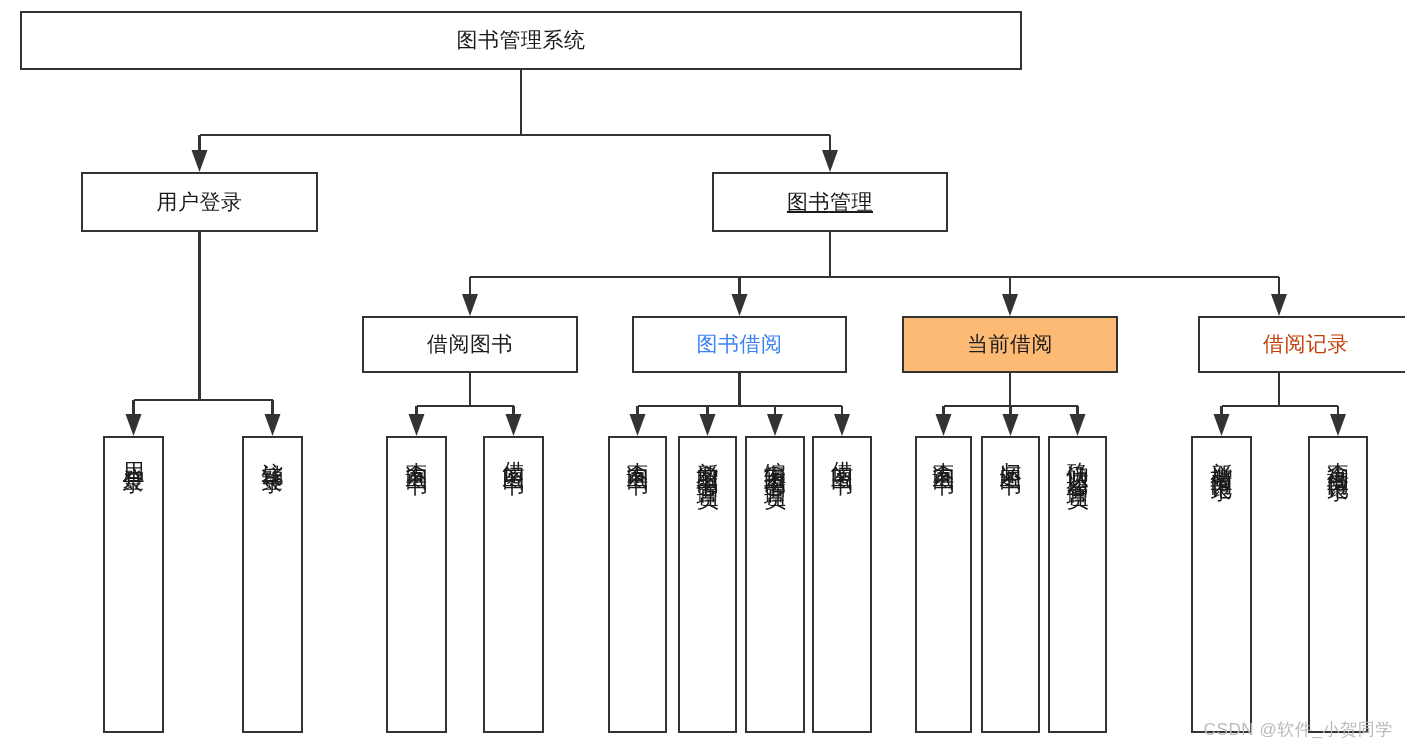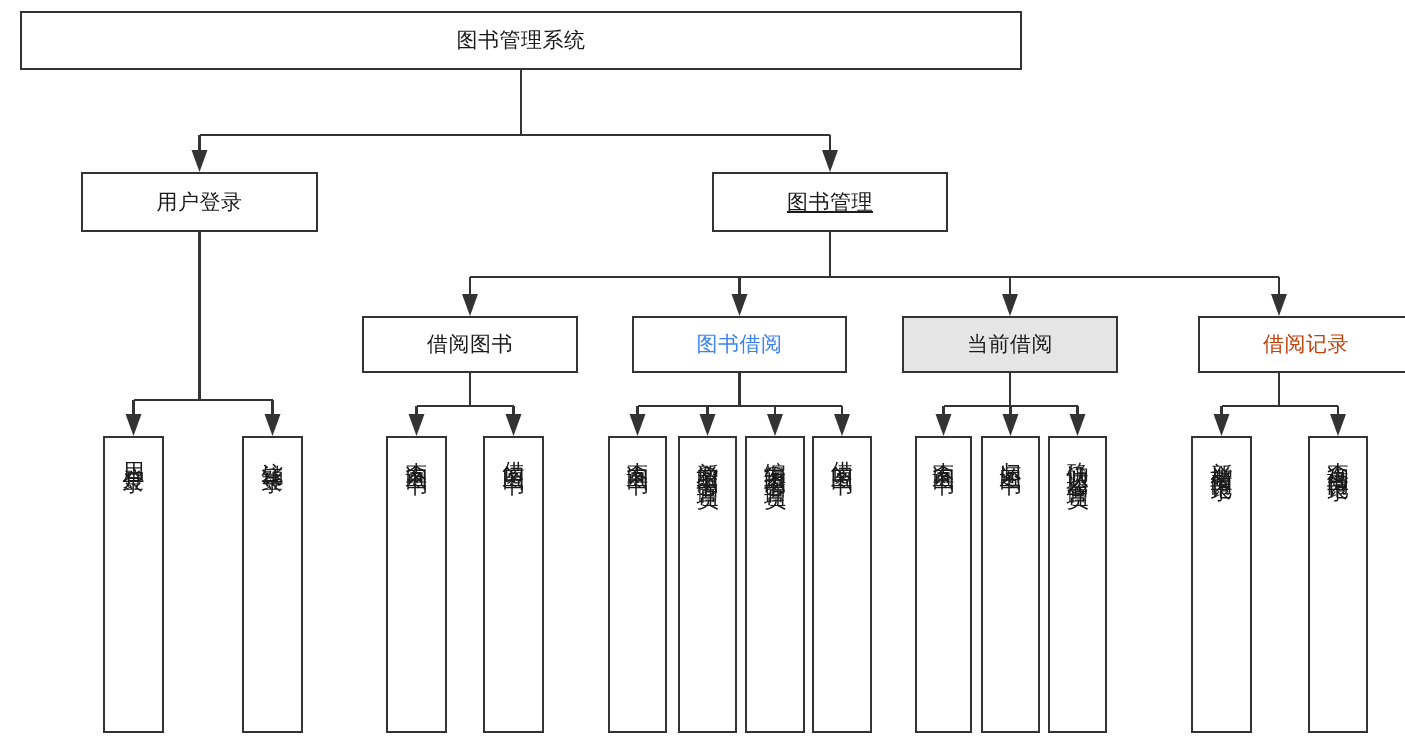--- a/index.html
+++ b/index.html
@@ -136,21 +136,21 @@
       </div>
       <div class="node horiz lvl-1" style="left: 712px; top: 172px; width: 236px; height: 60px; border-color: rgb(51, 51, 51); background: rgb(255, 255, 255); color: rgb(26, 26, 26); text-decoration: underline;">
         <span class="node-label">图书管理</span>
       </div>
       <div class="node horiz lvl-2" style="left: 362px; top: 316px; width: 216px; height: 57px; border-color: rgb(51, 51, 51); background: rgb(255, 255, 255); color: rgb(26, 26, 26);">
         <span class="node-label">借阅图书</span>
       </div>
       <div class="node horiz lvl-2" style="left: 632px; top: 316px; width: 215px; height: 57px; border-color: rgb(51, 51, 51); background: rgb(255, 255, 255); color: #3b82f6;">
         <span class="node-label">图书借阅</span>
       </div>
-      <div class="node horiz lvl-2" style="left: 902px; top: 316px; width: 216px; height: 57px; border-color: rgb(51, 51, 51); background: #e5e5e5; color: rgb(26, 26, 26);">
+      <div class="node horiz lvl-2" style="left: 902px; top: 316px; width: 216px; height: 57px; border-color: rgb(51, 51, 51); background: #fdba74; color: rgb(26, 26, 26);">
         <span class="node-label">当前借阅</span>
       </div>
       <div class="node horiz lvl-2" style="left: 1171px; top: 316px; width: 216px; height: 57px; border-color: rgb(51, 51, 51); background: rgb(255, 255, 255); color: #c2410c; margin-left: 27px;">
         <span class="node-label">借阅记录</span>
       </div>
       <div class="node vert lvl-3" style="left: 103px; top: 436px; width: 61px; height: 297px; border-color: rgb(51, 51, 51); background: rgb(255, 255, 255); color: rgb(26, 26, 26);">
         <span class="node-label">用户登录</span>
       </div>
       <div class="node vert lvl-3" style="left: 242px; top: 436px; width: 61px; height: 297px; border-color: rgb(51, 51, 51); background: rgb(255, 255, 255); color: rgb(26, 26, 26);">
         <span class="node-label">注销登录</span>
@@ -182,13 +182,14 @@
       <div class="node vert lvl-3" style="left: 1048px; top: 436px; width: 59px; height: 297px; border-color: rgb(51, 51, 51); background: rgb(255, 255, 255); color: rgb(26, 26, 26);">
         <span class="node-label">确认归还（管理员）</span>
       </div>
       <div class="node vert lvl-3" style="left: 1191px; top: 436px; width: 61px; height: 297px; border-color: rgb(51, 51, 51); background: rgb(255, 255, 255); color: rgb(26, 26, 26);">
         <span class="node-label">新增借阅记录</span>
       </div>
       <div class="node vert lvl-3" style="left: 1308px; top: 436px; width: 60px; height: 297px; border-color: rgb(51, 51, 51); background: rgb(255, 255, 255); color: rgb(26, 26, 26);">
         <span class="node-label">查询借阅记录</span>
       </div>
     </div>
+  <div id="watermark">CSDN @软件_小贺同学</div>
 </div>
 
 </body></html>

